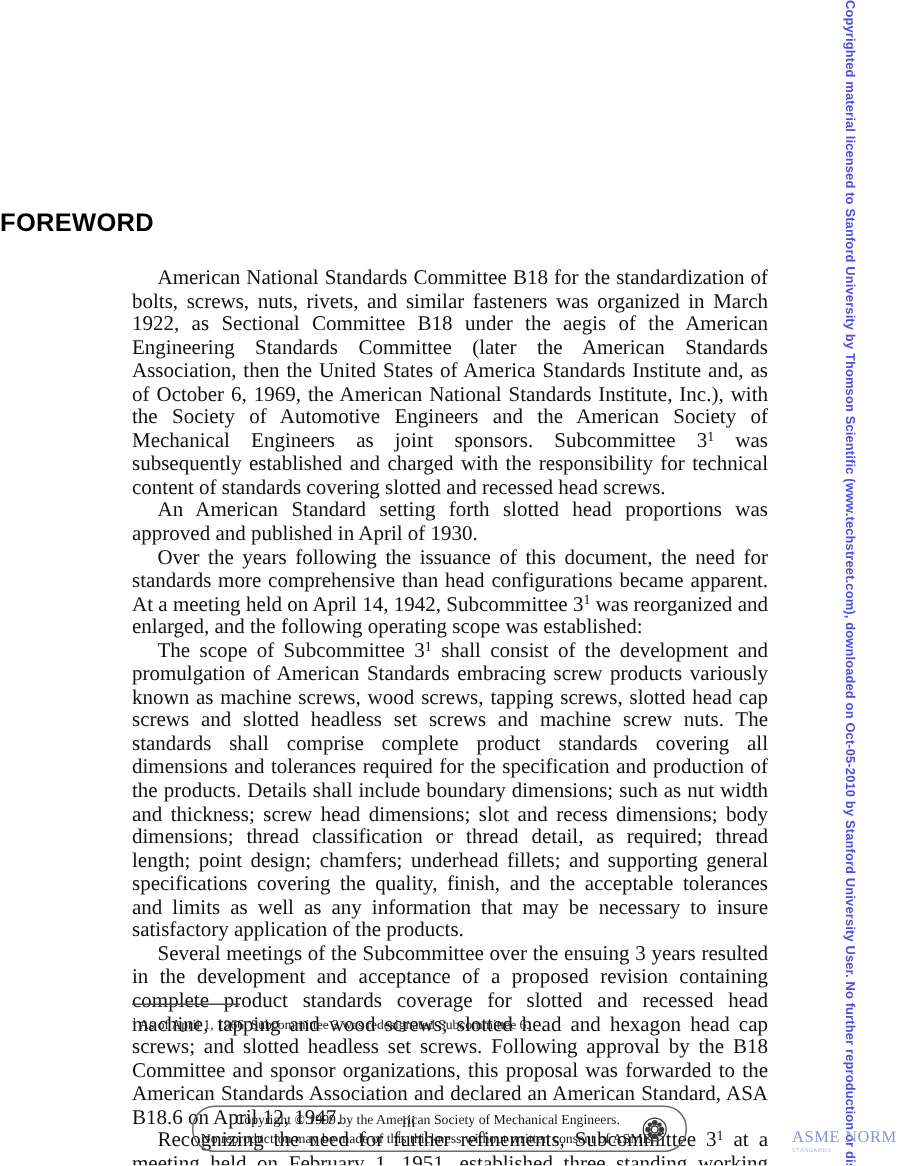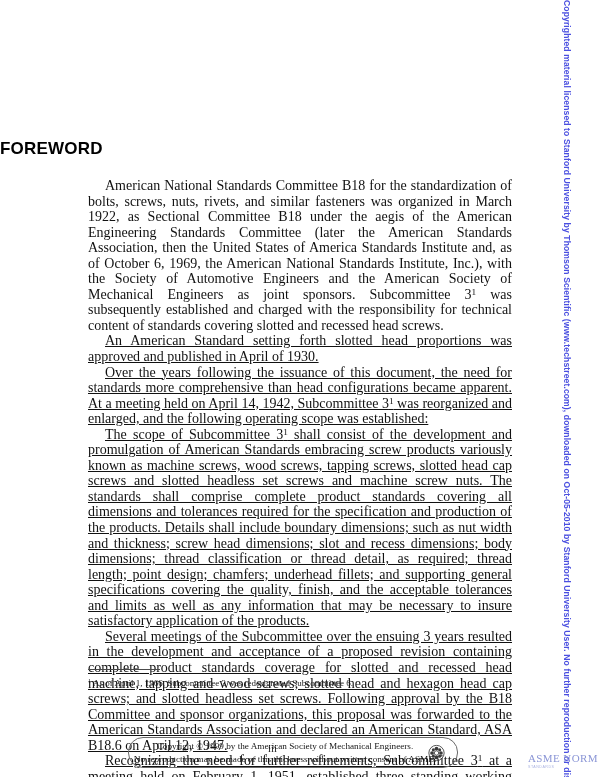--- a/index.html
+++ b/index.html
@@ -44,21 +44,20 @@
     margin: 0;
     text-align: justify;
     text-justify: inter-word;
     font-size: 14px;
     line-height: 15.55px;
     text-indent: 17px;
     color: #111111;
   }
   .para + .para {
     margin-top: 0;
-    text-decoration: underline;
   }
   sup {
     font-size: 0.66em;
     vertical-align: 0.45em;
     line-height: 0;
   }
 
   
   .footnote-zone {
     position: absolute;

